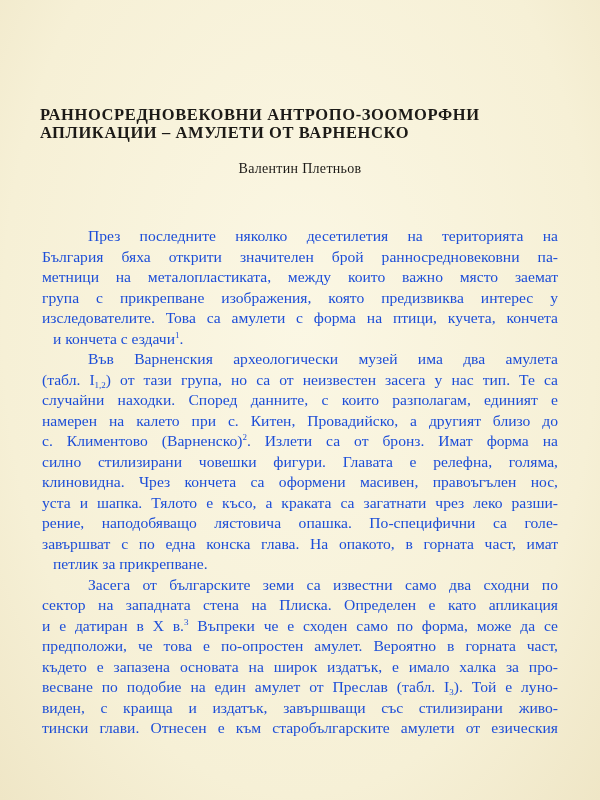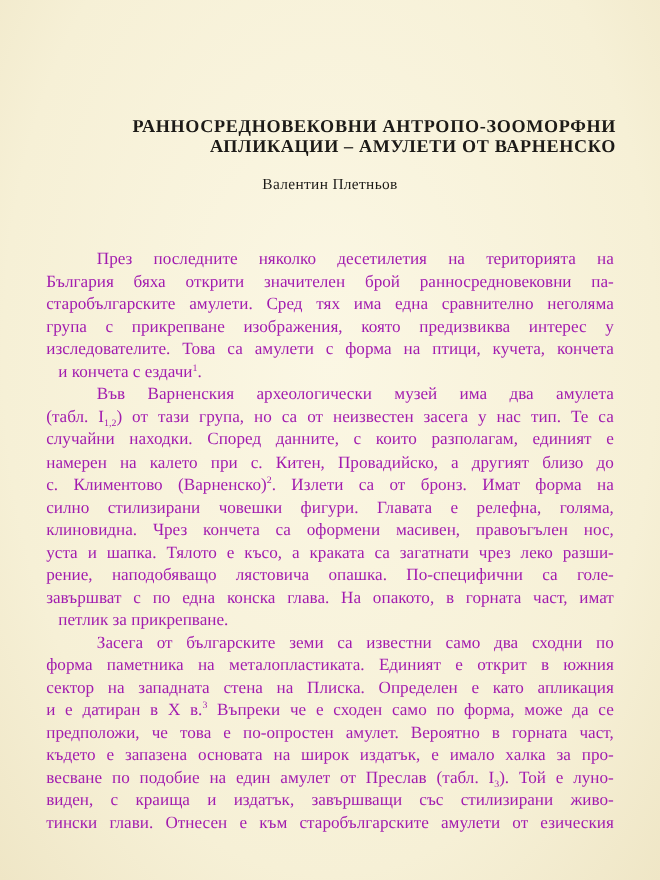--- a/index.html
+++ b/index.html
@@ -19,21 +19,21 @@
   .page {
     position: absolute;
     left: 0; top: 0;
     width: 600px; height: 800px;
   }
   .title {
     position: absolute;
     left: 40px;
     width: 520px;
     top: 106px;
-    text-align: right;
+    text-align: left;
     font-weight: bold;
     font-size: 16.5px;
     line-height: 18px;
     letter-spacing: 0.6px;
     color: #1c1a17;
   }
   .title-line {
     display: block;
   }
   .author {
@@ -48,21 +48,21 @@
     letter-spacing: 0.3px;
     color: #1c1a17;
   }
   .body-text {
     position: absolute;
     left: 42px;
     top: 226px;
     width: 516px;
     font-size: 15.6px;
     line-height: 20.5px;
-    color: #a21caf;
+    color: #1d4ed8;
   }
   .line {
     display: block;
     white-space: nowrap;
     text-align: justify;
     text-align-last: justify;
     height: 20.5px;
   }
   .line.last {
     text-align-last: left;
@@ -89,37 +89,36 @@
   <div class="title">
     <span class="title-line">РАННОСРЕДНОВЕКОВНИ АНТРОПО-ЗООМОРФНИ</span>
     <span class="title-line">АПЛИКАЦИИ – АМУЛЕТИ ОТ ВАРНЕНСКО</span>
   </div>
 
   <div class="author">Валентин Плетньов</div>
 
   <div class="body-text" id="body-text">
       <span class="line indent"><span>През последните няколко десетилетия на територията на</span></span>
       <span class="line"><span>България бяха открити значителен брой ранносредновековни па-</span></span>
-      <span class="line"><span>старобългарските амулети. Сред тях има една сравнително неголяма</span></span>
+      <span class="line"><span>метници на металопластиката, между които важно място заемат</span></span>
       <span class="line"><span>група с прикрепване изображения, която предизвиква интерес у</span></span>
       <span class="line"><span>изследователите. Това са амулети с форма на птици, кучета, кончета</span></span>
       <span class="line last"><span>и кончета с ездачи</span><sup class="fn">1</sup><span>.</span></span>
       <span class="line indent"><span>Във Варненския археологически музей има два амулета</span></span>
       <span class="line"><span>(табл. I</span><sub class="idx">1,2</sub><span>) от тази група, но са от неизвестен засега у нас тип. Те са</span></span>
       <span class="line"><span>случайни находки. Според данните, с които разполагам, единият е</span></span>
       <span class="line"><span>намерен на калето при с. Китен, Провадийско, а другият близо до</span></span>
       <span class="line"><span>с. Климентово (Варненско)</span><sup class="fn">2</sup><span>. Излети са от бронз. Имат форма на</span></span>
       <span class="line"><span>силно стилизирани човешки фигури. Главата е релефна, голяма,</span></span>
       <span class="line"><span>клиновидна. Чрез кончета са оформени масивен, правоъгълен нос,</span></span>
       <span class="line"><span>уста и шапка. Тялото е късо, а краката са загатнати чрез леко разши-</span></span>
       <span class="line"><span>рение, наподобяващо лястовича опашка. По-специфични са голе-</span></span>
       <span class="line"><span>завършват с по една конска глава. На опакото, в горната част, имат</span></span>
       <span class="line last"><span>петлик за прикрепване.</span></span>
       <span class="line indent"><span>Засега от българските земи са известни само два сходни по</span></span>
-      <span class="line"><span>форма паметника на металопластиката. Единият е открит в южния</span></span>
       <span class="line"><span>сектор на западната стена на Плиска. Определен е като апликация</span></span>
       <span class="line"><span>и е датиран в X в.</span><sup class="fn">3</sup><span> Въпреки че е сходен само по форма, може да се</span></span>
       <span class="line"><span>предположи, че това е по-опростен амулет. Вероятно в горната част,</span></span>
       <span class="line"><span>където е запазена основата на широк издатък, е имало халка за про-</span></span>
       <span class="line"><span>весване по подобие на един амулет от Преслав (табл. I</span><sub class="idx">3</sub><span>). Той е луно-</span></span>
       <span class="line"><span>виден, с краища и издатък, завършващи със стилизирани живо-</span></span>
       <span class="line"><span>тински глави. Отнесен е към старобългарските амулети от езическия</span></span>
     </div>
 </div>
 

